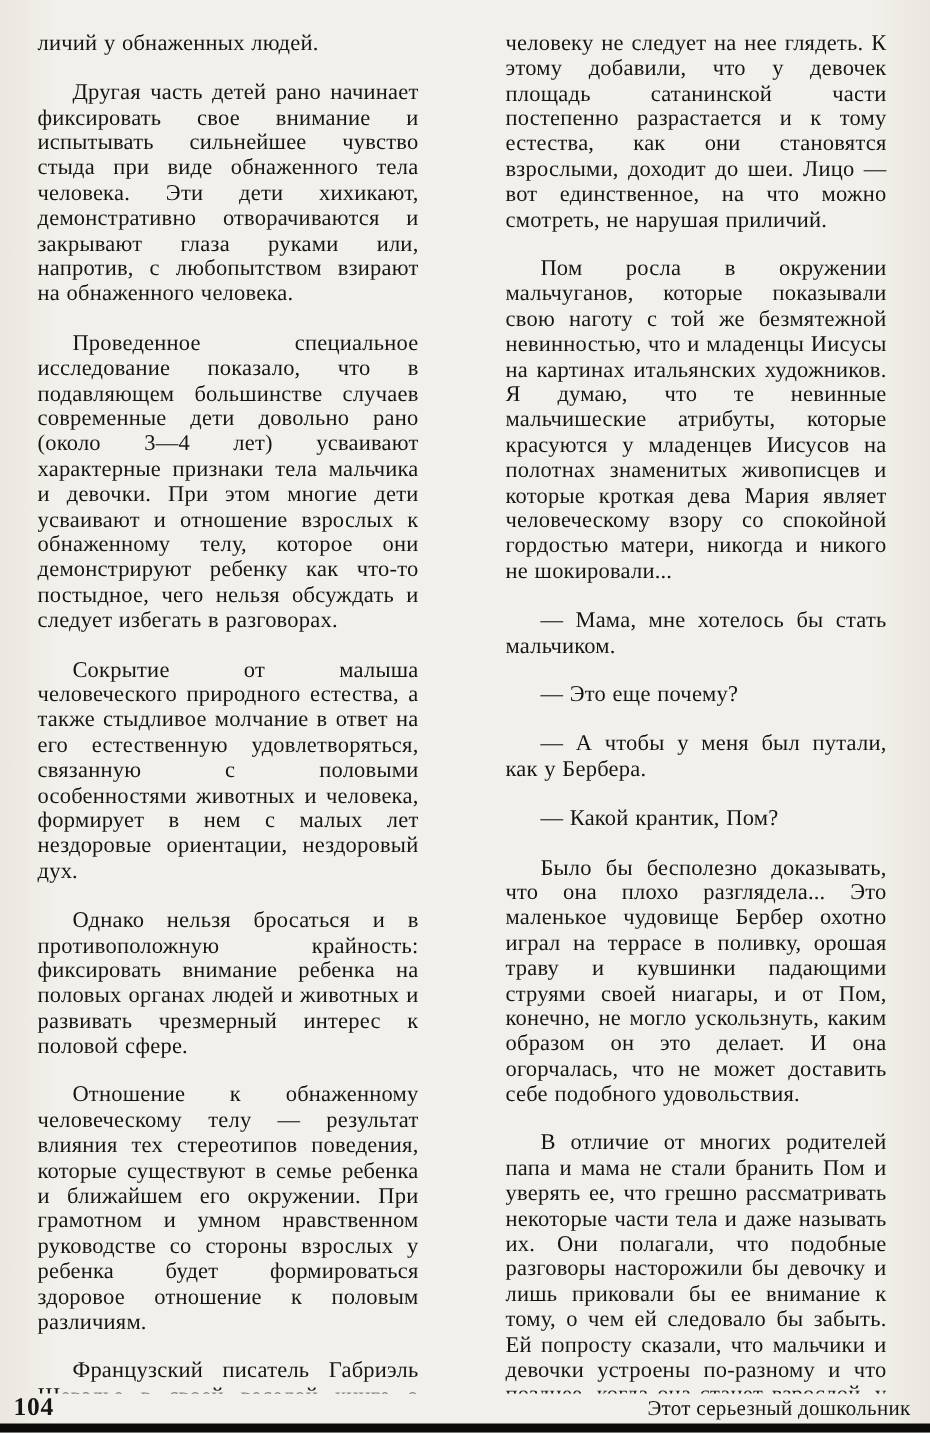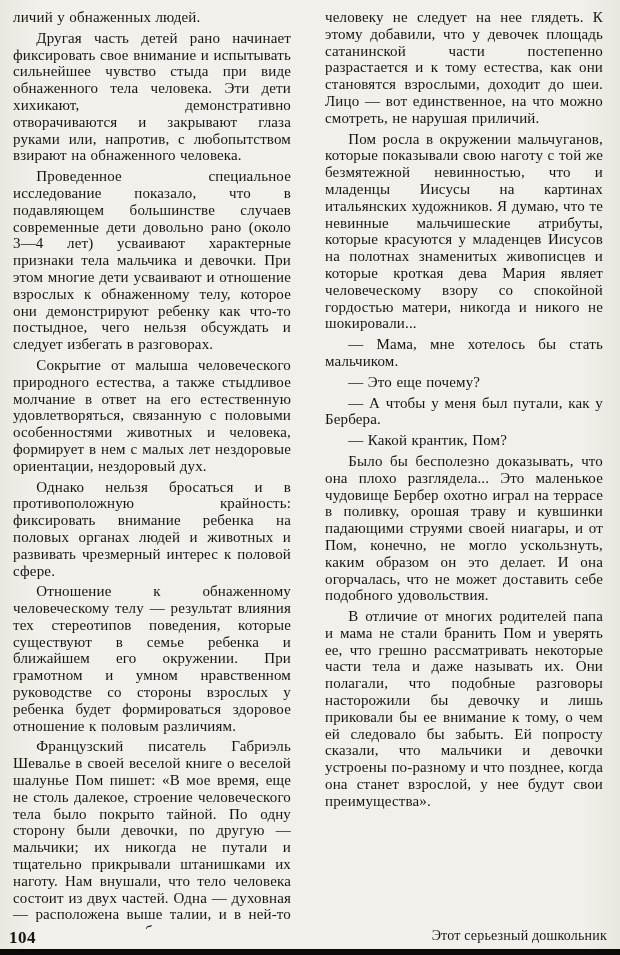--- a/index.html
+++ b/index.html
@@ -24,41 +24,41 @@
     height: 924px;
     display: flex;
     gap: 26px;
     overflow: hidden;
   }
   .column {
     flex: 1 1 0;
     overflow: hidden;
   }
   .column p {
-    margin: 4px;
+    margin: 16px;
     font-size: 15px;
     line-height: 16.8px;
     letter-spacing: 0.15px;
     text-align: justify;
     text-indent: 1.55em;
     hyphens: auto;
     -webkit-hyphens: auto;
     word-spacing: 0.5px;
   }
   .column p.continuation {
     text-indent: 0;
   }
   .footer {
     position: absolute;
     left: 9px;
     right: 13px;
     top: 928px;
     display: flex;
     justify-content: space-between;
-    align-items: flex-start;
+    align-items: flex-end;
   }
   .page-number {
     font-size: 17px;
     font-weight: bold;
     letter-spacing: 0.5px;
   }
   .running-title {
     font-size: 14px;
     letter-spacing: 0.2px;
   }

